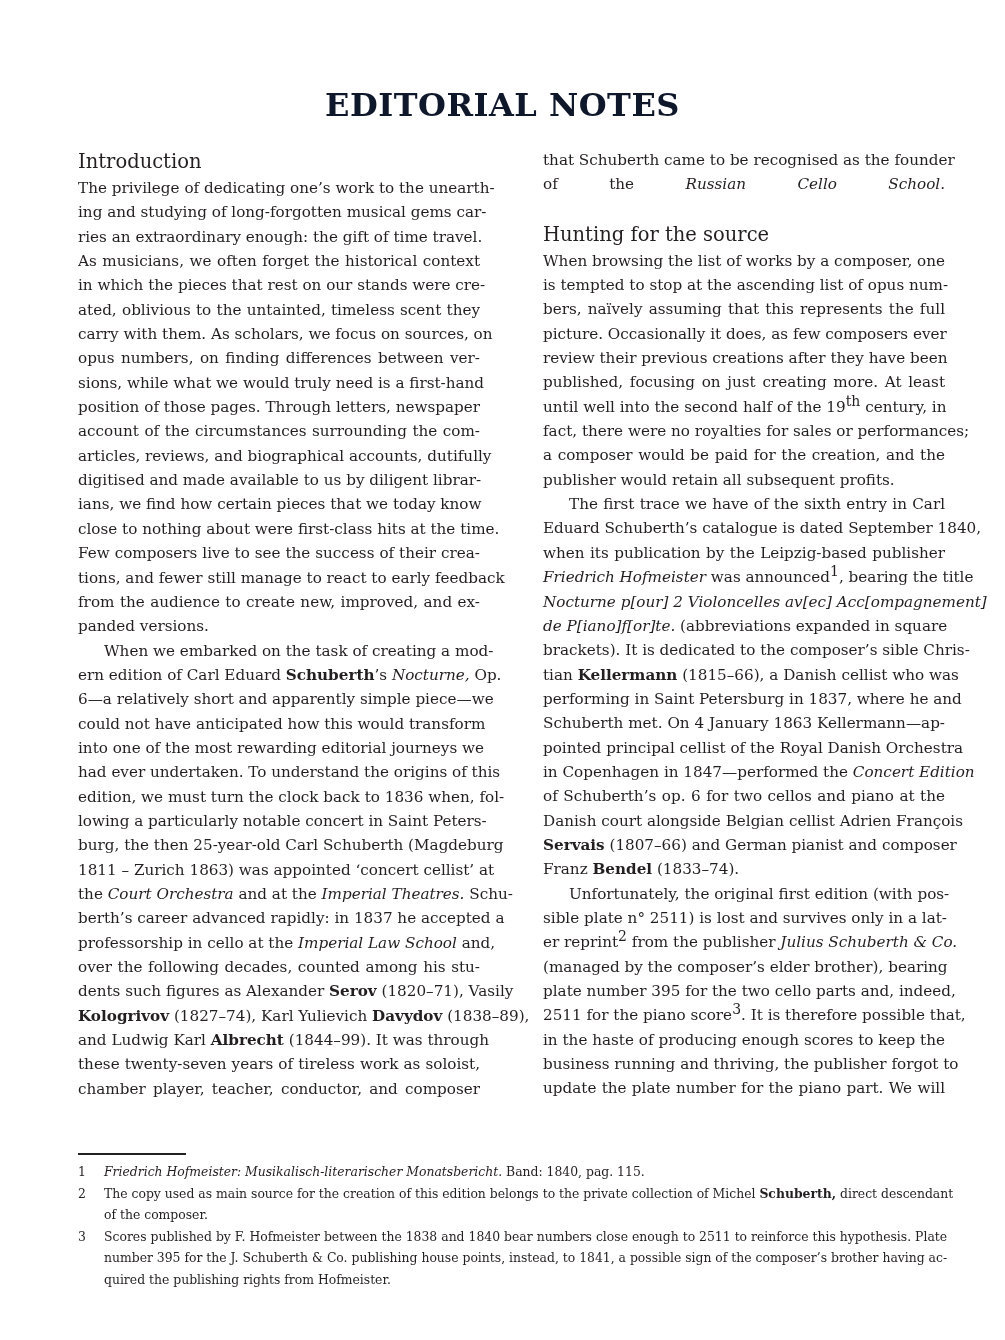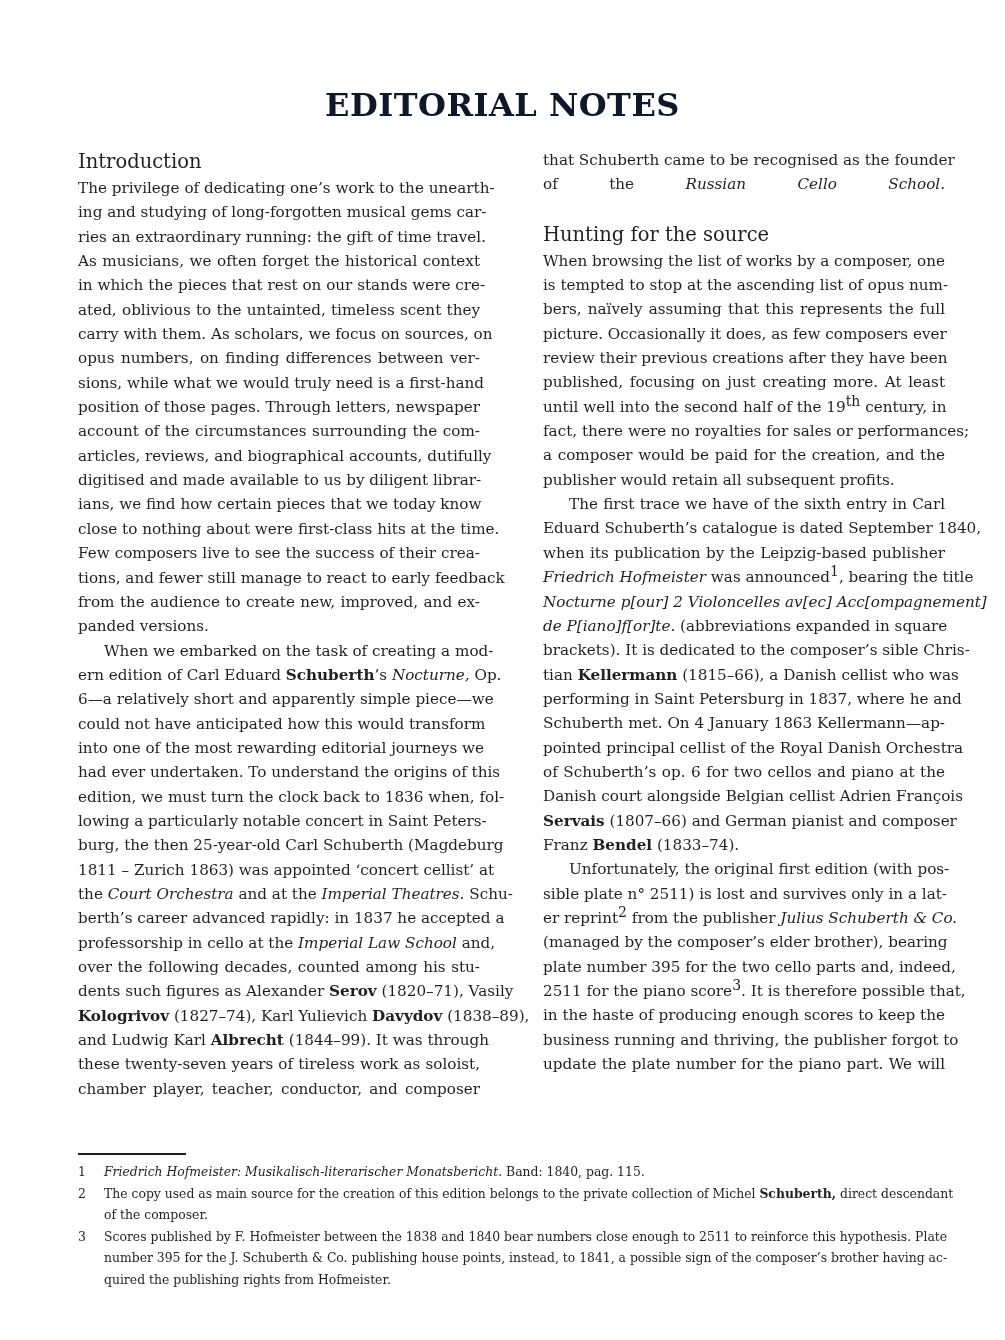--- a/index.html
+++ b/index.html
@@ -34,21 +34,21 @@
 </head>
 <body>
 
 <h1 class="page-title">EDITORIAL NOTES</h1>
 
 <div class="column col-left">
   <h2 class="heading">Introduction</h2>
   <div>
       <span class="line"><span>The privilege of dedicating one’s work to the unearth-</span></span>
       <span class="line"><span>ing and studying of long-forgotten musical gems car-</span></span>
-      <span class="line"><span>ries an extraordinary running: the gift of time travel.</span></span>
+      <span class="line"><span>ries an extraordinary enough: the gift of time travel.</span></span>
       <span class="line"><span>As musicians, we often forget the historical context</span></span>
       <span class="line"><span>in which the pieces that rest on our stands were cre-</span></span>
       <span class="line"><span>ated, oblivious to the untainted, timeless scent they</span></span>
       <span class="line"><span>carry with them. As scholars, we focus on sources, on</span></span>
       <span class="line"><span>opus numbers, on finding differences between ver-</span></span>
       <span class="line"><span>sions, while what we would truly need is a first-hand</span></span>
       <span class="line"><span>position of those pages. Through letters, newspaper</span></span>
       <span class="line"><span>account of the circumstances surrounding the com-</span></span>
       <span class="line"><span>articles, reviews, and biographical accounts, dutifully</span></span>
       <span class="line"><span>digitised and made available to us by diligent librar-</span></span>
@@ -102,20 +102,21 @@
       <span class="line"><span>Eduard Schuberth’s catalogue is dated September 1840,</span></span>
       <span class="line"><span>when its publication by the Leipzig-based publisher</span></span>
       <span class="line"><span class="i">Friedrich Hofmeister</span><span> was announced</span><sup>1</sup><span>, bearing the title</span></span>
       <span class="line"><span class="i">Nocturne p[our] 2 Violoncelles av[ec] Acc[ompagnement]</span></span>
       <span class="line"><span class="i">de P[iano]f[or]te.</span><span> (abbreviations expanded in square</span></span>
       <span class="line"><span>brackets). It is dedicated to the composer’s sible Chris-</span></span>
       <span class="line"><span>tian </span><span class="b">Kellermann</span><span> (1815–66), a Danish cellist who was</span></span>
       <span class="line"><span>performing in Saint Petersburg in 1837, where he and</span></span>
       <span class="line"><span>Schuberth met. On 4 January 1863 Kellermann—ap-</span></span>
       <span class="line"><span>pointed principal cellist of the Royal Danish Orchestra</span></span>
+      <span class="line"><span>in Copenhagen in 1847—performed the </span><span class="i">Concert Edition</span></span>
       <span class="line"><span>of Schuberth’s op. 6 for two cellos and piano at the</span></span>
       <span class="line"><span>Danish court alongside Belgian cellist Adrien François</span></span>
       <span class="line"><span class="b">Servais</span><span> (1807–66) and German pianist and composer</span></span>
       <span class="line last"><span>Franz </span><span class="b">Bendel</span><span> (1833–74).</span></span>
       <span class="line indent"><span>Unfortunately, the original first edition (with pos-</span></span>
       <span class="line"><span>sible plate n° 2511) is lost and survives only in a lat-</span></span>
       <span class="line"><span>er reprint</span><sup>2</sup><span> from the publisher </span><span class="i">Julius Schuberth &amp; Co.</span></span>
       <span class="line"><span>(managed by the composer’s elder brother), bearing</span></span>
       <span class="line"><span>plate number 395 for the two cello parts and, indeed,</span></span>
       <span class="line"><span>2511 for the piano score</span><sup>3</sup><span>. It is therefore possible that,</span></span>

